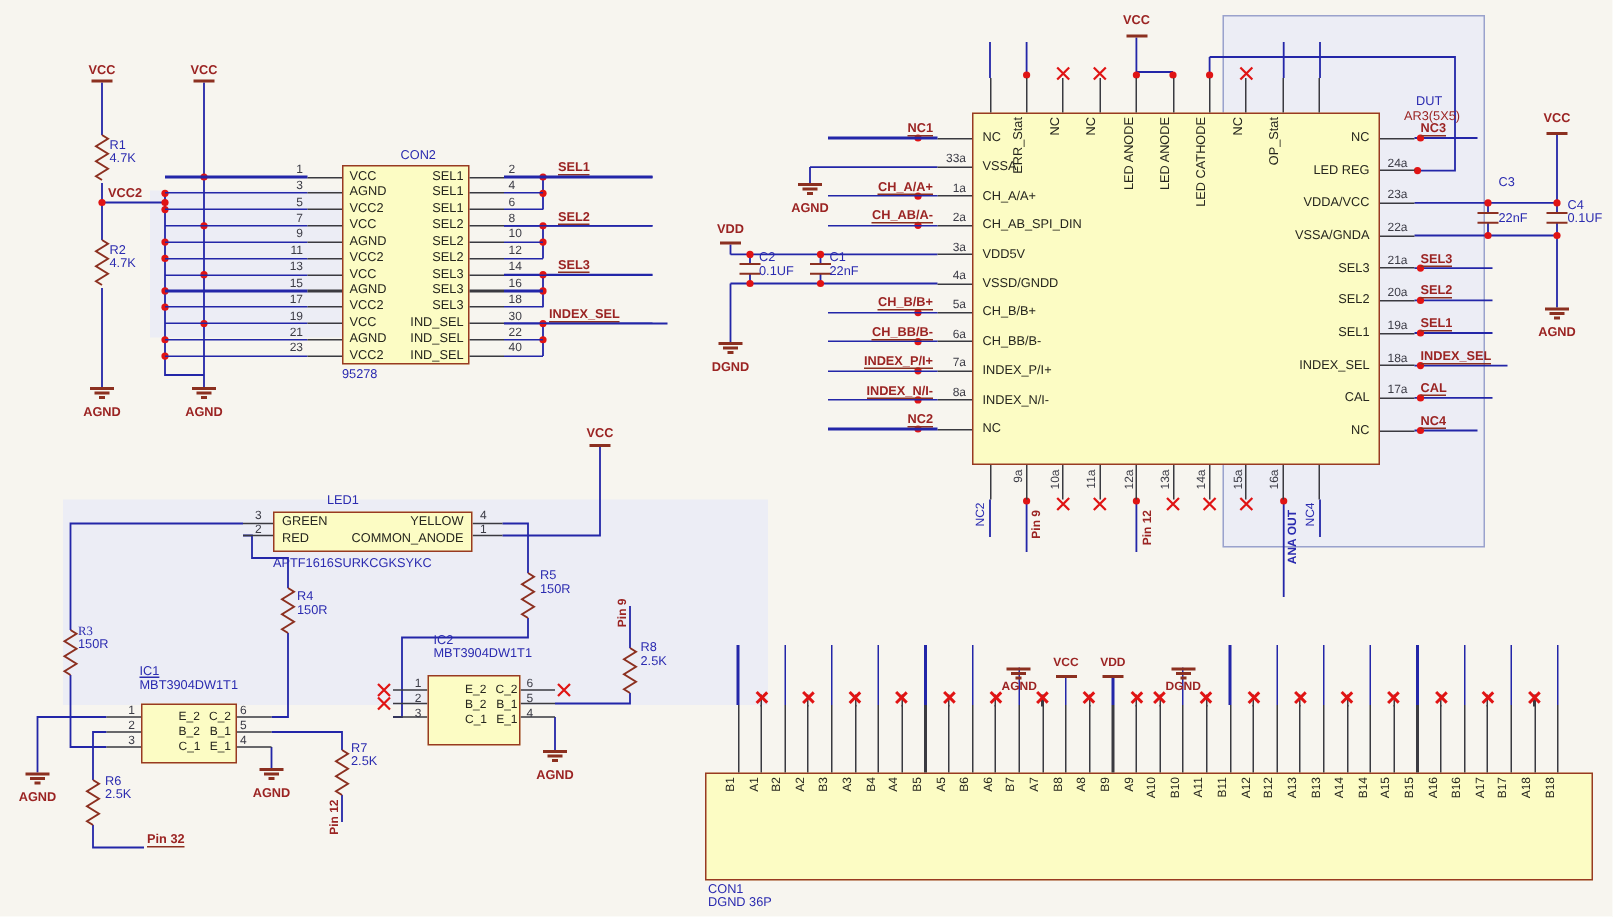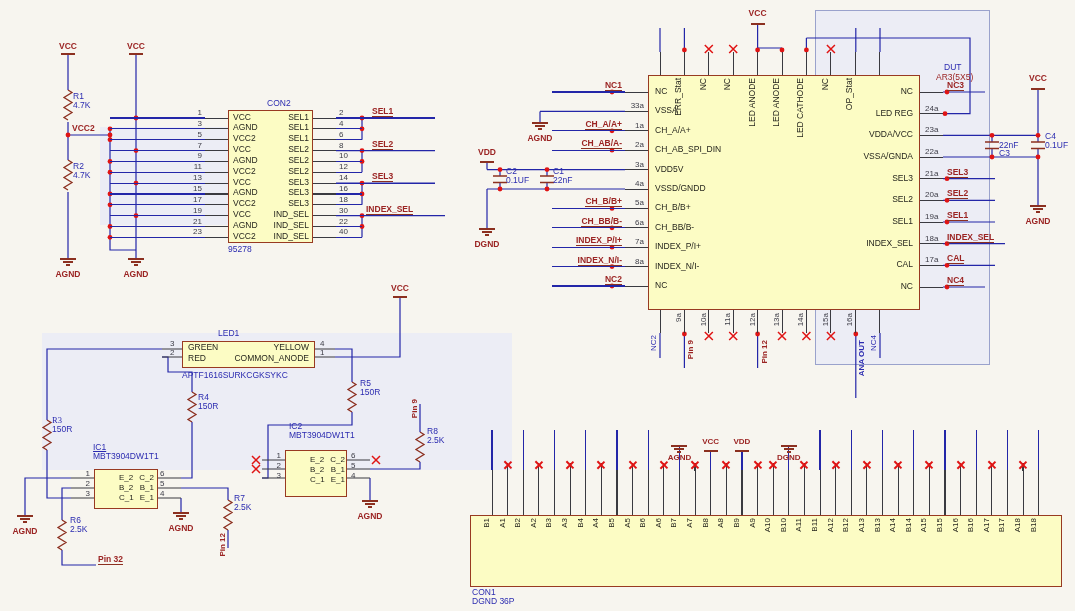--- a/index.html
+++ b/index.html
@@ -275,21 +275,21 @@
 <span class="abs lab blue" style="left:73px;top:92px;">R1</span>
 <span class="abs lab blue" style="left:73px;top:101px;">4.7K</span>
 <span class="abs lab blue" style="left:73px;top:162px;">R2</span>
 <span class="abs lab blue" style="left:73px;top:171px;">4.7K</span>
 <span class="abs lab blue" style="left:944px;top:63px;">DUT</span>
 <span class="abs lab red" style="left:936px;top:73px;">AR3(5X5)</span>
 <span class="abs lab blue" style="left:506px;top:167px;">C2</span>
 <span class="abs lab blue" style="left:506px;top:176px;">0.1UF</span>
 <span class="abs lab blue" style="left:553px;top:167px;">C1</span>
 <span class="abs lab blue" style="left:553px;top:176px;">22nF</span>
-<span class="abs lab blue" style="left:999px;top:149px;">C3</span>
+<span class="abs lab blue" style="left:999px;top:117px;">C3</span>
 <span class="abs lab blue" style="left:999px;top:141px;">22nF</span>
 <span class="abs lab blue" style="left:1045px;top:132px;">C4</span>
 <span class="abs lab blue" style="left:1045px;top:141px;">0.1UF</span>
 <span class="abs lab blue" style="left:182px;top:329px;padding-left:36px;">LED1</span>
 <span class="abs lab blue" style="left:182px;top:371px;">APTF1616SURKCGKSYKC</span>
 <span class="abs lab blue" style="left:52px;top:416px;font-family:Liberation Serif, serif;">R3</span>
 <span class="abs lab blue" style="left:52px;top:425px;">150R</span>
 <span class="abs lab blue" style="left:198px;top:393px;">R4</span>
 <span class="abs lab blue" style="left:198px;top:402px;">150R</span>
 <span class="abs lab blue" style="left:360px;top:379px;">R5</span>

